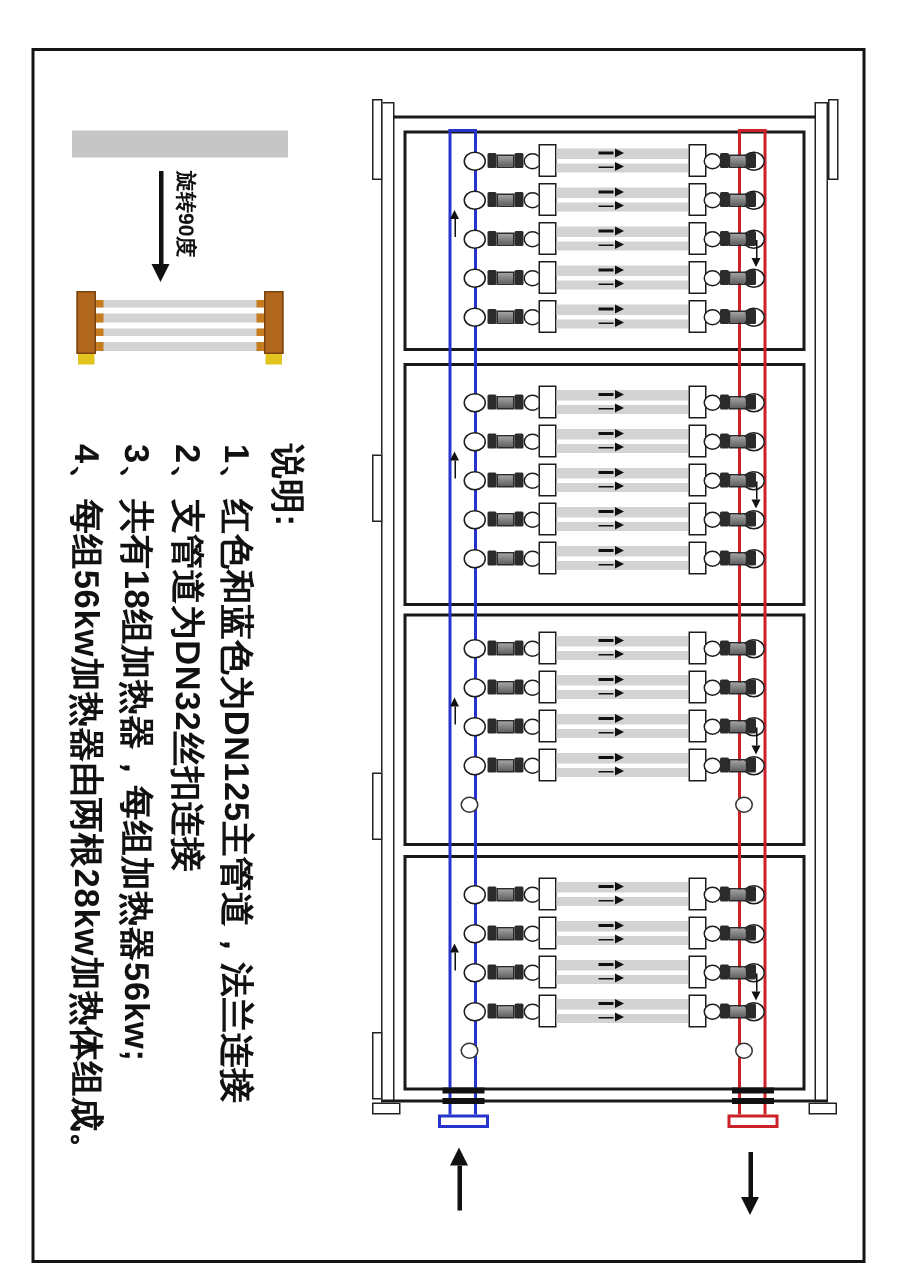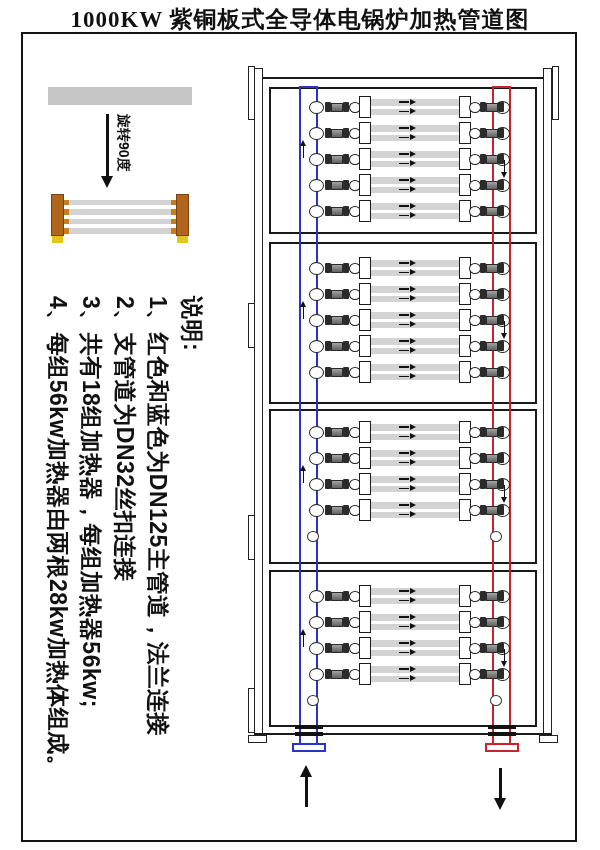--- a/index.html
+++ b/index.html
@@ -53,21 +53,20 @@
   .bigarrow.up::before{content:'';position:absolute;top:-12px;left:-5px;width:0;height:0;
                  border-bottom:12px solid #111;border-left:6.2px solid transparent;border-right:6.2px solid transparent;}
   .bigarrow.down::after{content:'';position:absolute;bottom:-12px;left:-5px;width:0;height:0;
                  border-top:12px solid #111;border-left:6.2px solid transparent;border-right:6.2px solid transparent;}
 </style>
 </head>
 <body>
 
 <div class="page">
 
-  <div class="abs title">1000KW 紫铜板式全导体电锅炉加热管道图</div>
 
   <div class="abs page-border"></div>
 
   <div class="abs graybar" style="background: rgb(198, 198, 198);"></div>
 
   <div class="abs legend-arrow bigarrow down"></div>
   <div class="abs rot-wrap">
     <div class="rot-inner">旋转90度</div>
   </div>
 

